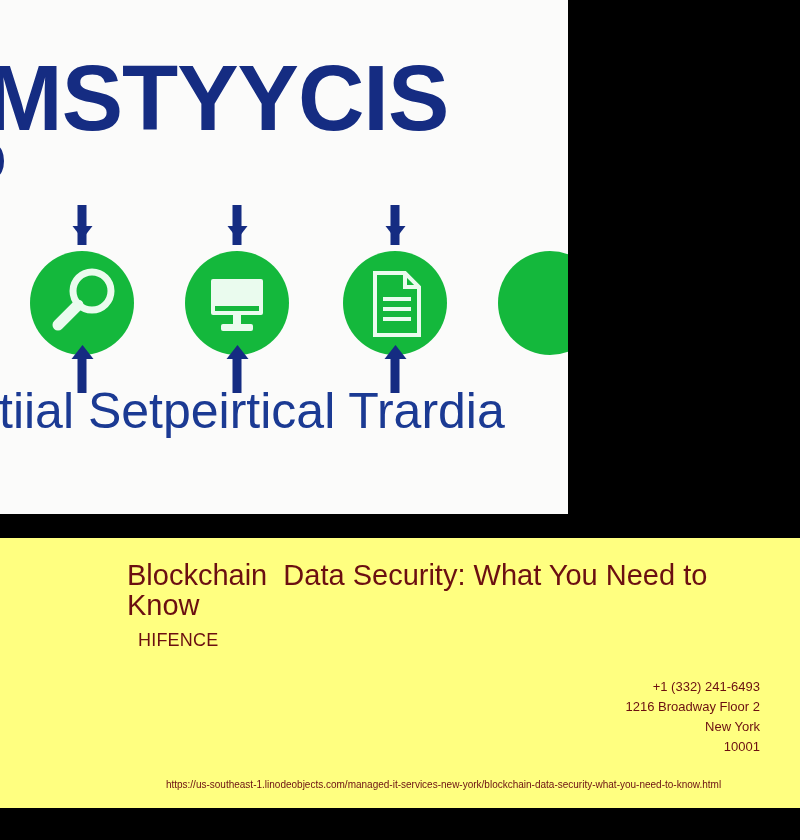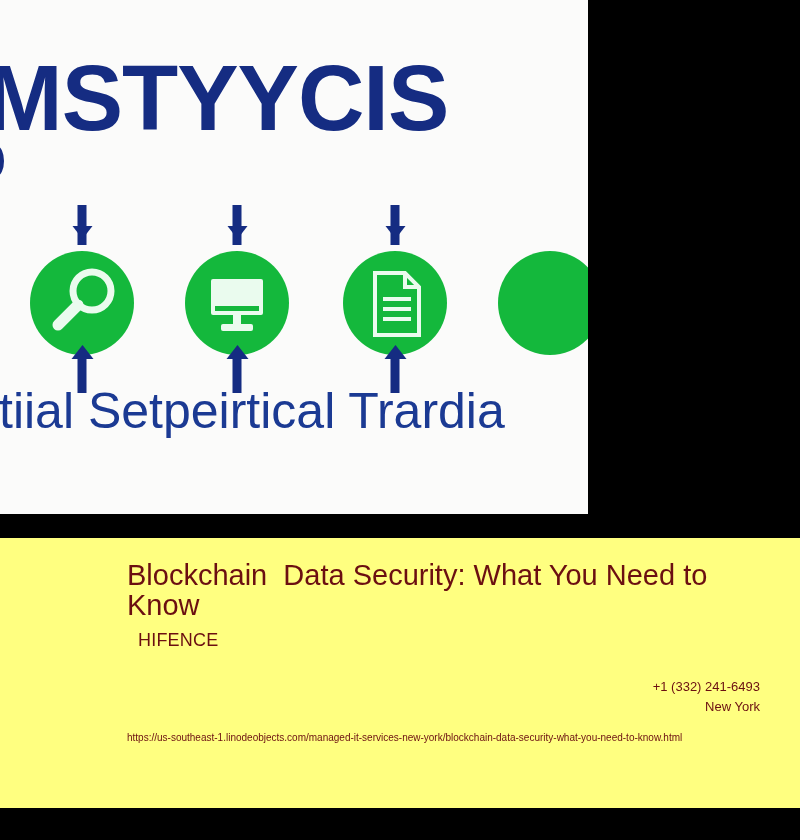--- a/index.html
+++ b/index.html
@@ -28,21 +28,20 @@
   }
 
   .artwork {
     position: absolute;
     left: 0;
     top: 0;
     width: 568px;
     height: 514px;
     background: #fbfbfa;
     overflow: hidden;
-    padding-left: 20px;
   }
 
   
   .art-headline {
     position: absolute;
     left: -14px;
     top: 52px;
     width: 760px;
     font-size: 92px;
     font-weight: bold;
@@ -194,22 +193,23 @@
 
   .contact-line {
     color: #6b0f11;
     font-size: 13px;
     line-height: 20px;
   }
 
   .source-url {
     color: #6b0f11;
     font-size: 10px;
-    margin-top: 15px;
+    margin-top: 22px;
     word-break: break-all;
+    text-align: center;
   }
 </style>
 </head>
 <body>
 
 <div class="media-region">
 
   <div class="artwork">
 
     <div class="art-headline">MSTYYCIS</div>
@@ -268,18 +268,20 @@
 
 <div class="info-card">
   <div class="info-inner">
 
     <h1 class="page-title">Blockchain  Data Security: What You Need to Know</h1>
 
     <div class="brand">HIFENCE</div>
 
     <div class="contact-block">
       <div class="contact-line">+1 (332) 241-6493</div>
+      <div class="contact-line">1216 Broadway  Floor 2</div>
       <div class="contact-line">New York</div>
+      <div class="contact-line">10001</div>
     </div>
 
     <div class="source-url">https://us-southeast-1.linodeobjects.com/managed-it-services-new-york/blockchain-data-security-what-you-need-to-know.html</div>
   </div>
 </div>
 
 </body></html>

